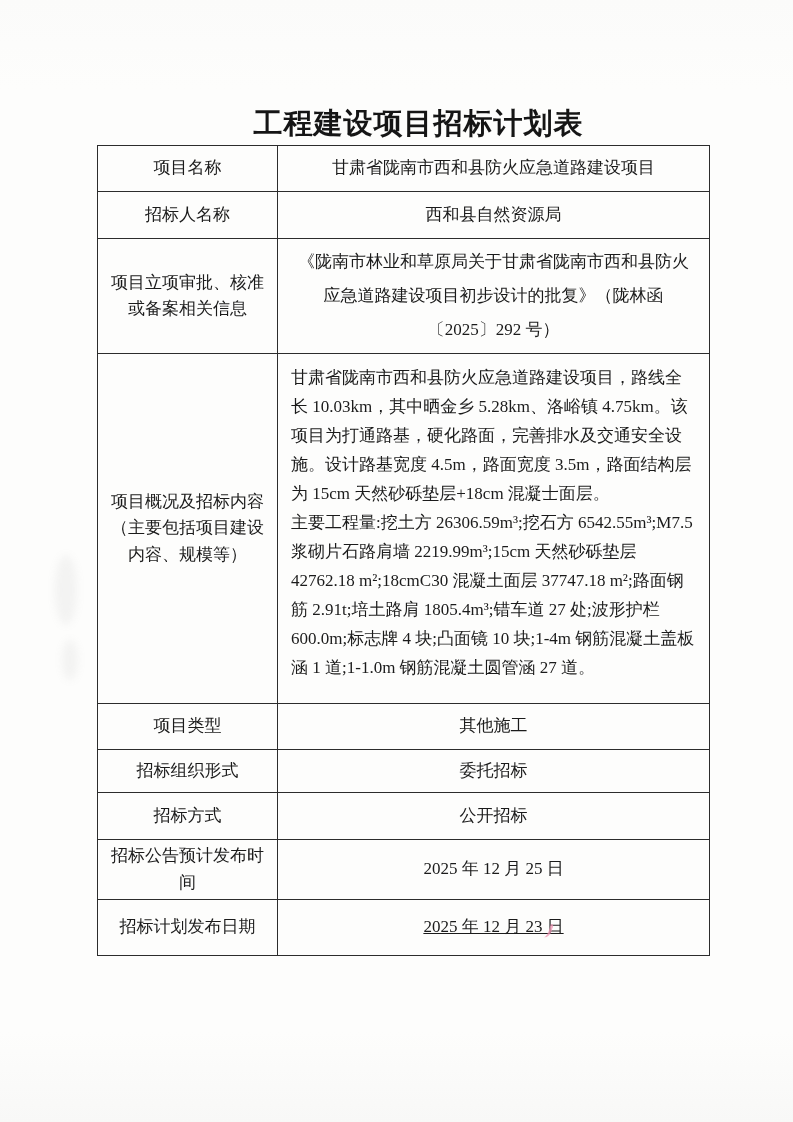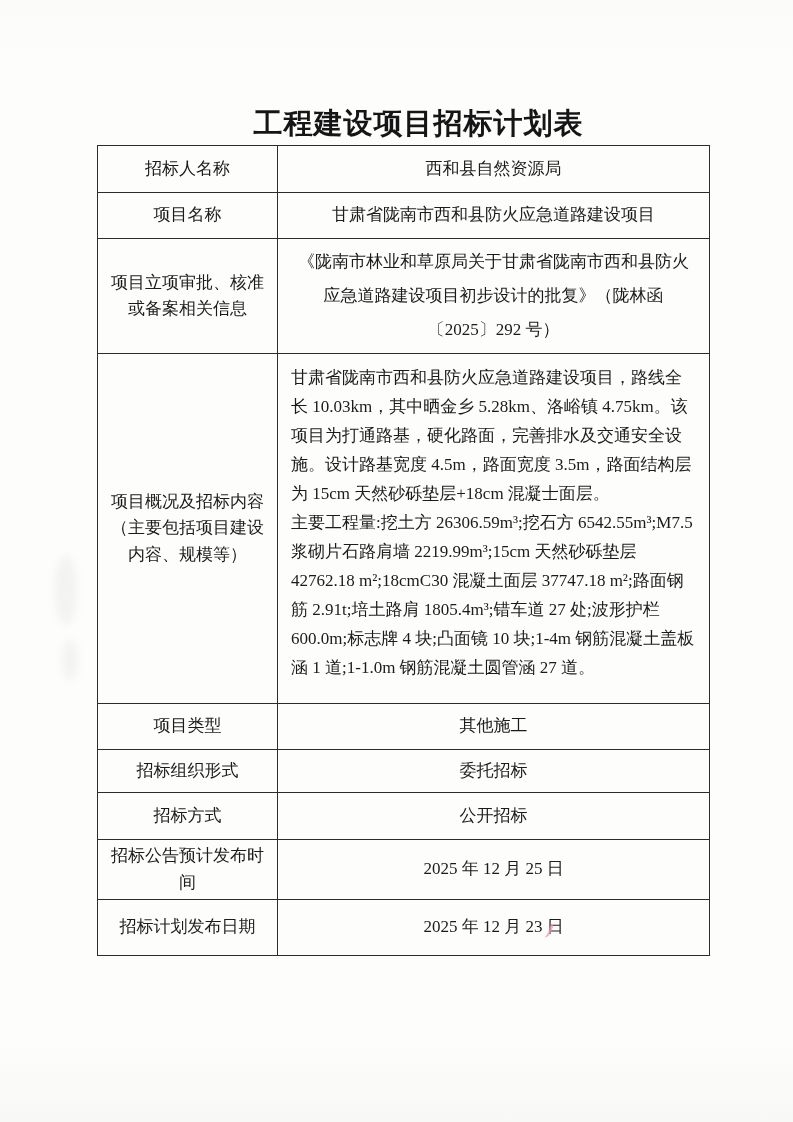--- a/index.html
+++ b/index.html
@@ -65,20 +65,21 @@
     vertical-align: top;
     padding: 9px 13px 6px 13px;
     line-height: 29px;
   }
   td.value-cell.overview p {
     margin: 0;
   }
   .date-cell-inner {
     position: relative;
     display: inline-block;
+    text-decoration: underline;
   }
   .pink-mark {
     position: absolute;
     right: 12px;
     top: 9px;
     width: 7px;
     height: 15px;
     border-right: 3.5px solid rgba(238, 150, 180, 0.75);
     border-radius: 0 0 70% 0;
     transform: rotate(14deg);
@@ -99,27 +100,27 @@
 <body>
 
 <div class="doc-title">工程建设项目招标计划表</div>
 
 <table class="bid-table">
   <colgroup>
       <col class="c-label">
       <col class="c-value">
     </colgroup>
   <tbody>
+    <tr style="height:46px;">
+      <td class="label-cell">项目名称</td>
+      <td class="value-cell">甘肃省陇南市西和县防火应急道路建设项目</td>
+    </tr>
     <tr style="height:47px;">
       <td class="label-cell">招标人名称</td>
       <td class="value-cell">西和县自然资源局</td>
-    </tr>
-    <tr style="height:46px;">
-      <td class="label-cell">项目名称</td>
-      <td class="value-cell">甘肃省陇南市西和县防火应急道路建设项目</td>
     </tr>
     <tr style="height:65px;">
       <td class="label-cell">项目立项审批、核准或备案相关信息</td>
       <td class="value-cell approval">《陇南市林业和草原局关于甘肃省陇南市西和县防火应急道路建设项目初步设计的批复》（陇林函〔2025〕292 号）</td>
     </tr>
     <tr style="height:350px;">
       <td class="label-cell">项目概况及招标内容（主要包括项目建设内容、规模等）</td>
       <td class="value-cell overview">
         <p>甘肃省陇南市西和县防火应急道路建设项目，路线全长 10.03km，其中晒金乡 5.28km、洛峪镇 4.75km。该项目为打通路基，硬化路面，完善排水及交通安全设施。设计路基宽度 4.5m，路面宽度 3.5m，路面结构层为 15cm 天然砂砾垫层+18cm 混凝士面层。</p>
         <p>主要工程量:挖土方 26306.59m³;挖石方 6542.55m³;M7.5 浆砌片石路肩墙 2219.99m³;15cm 天然砂砾垫层 42762.18 m²;18cmC30 混凝土面层 37747.18 m²;路面钢筋 2.91t;培土路肩 1805.4m³;错车道 27 处;波形护栏 600.0m;标志牌 4 块;凸面镜 10 块;1-4m 钢筋混凝土盖板涵 1 道;1-1.0m 钢筋混凝土圆管涵 27 道。</p>

